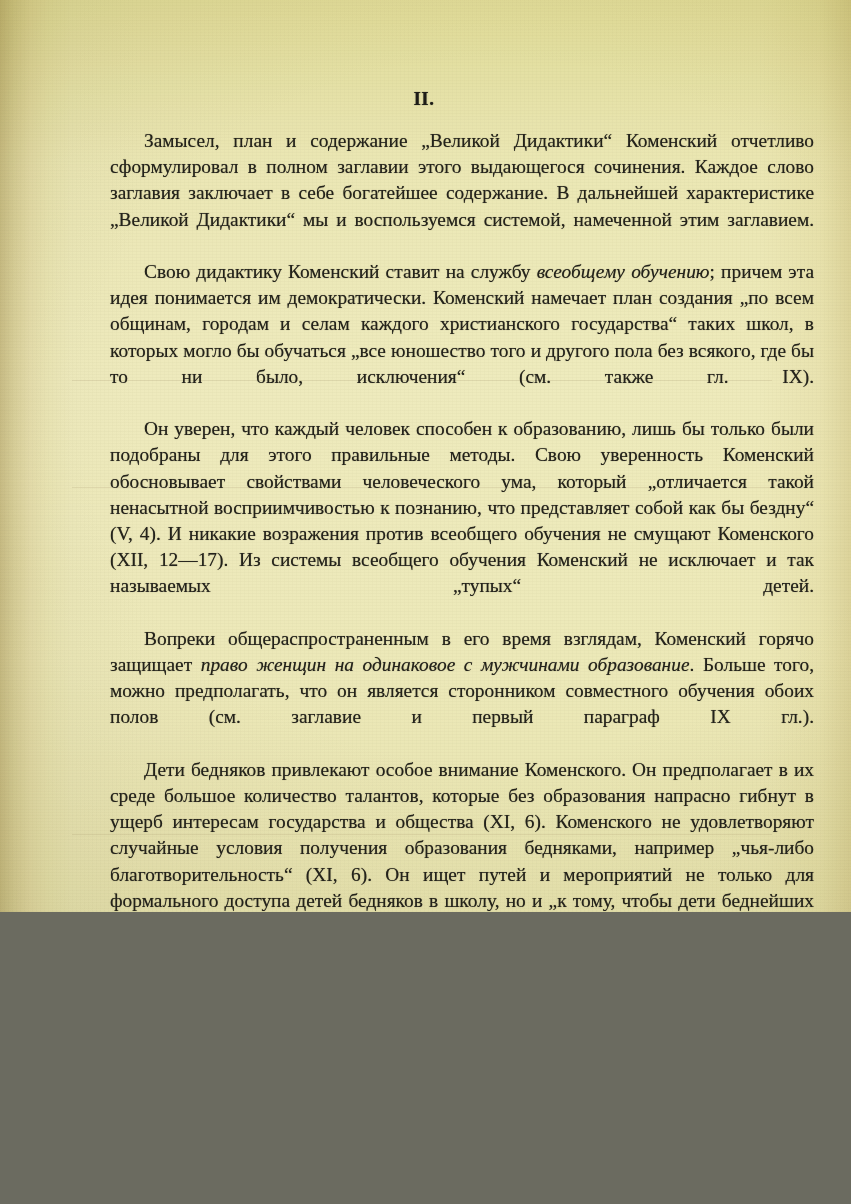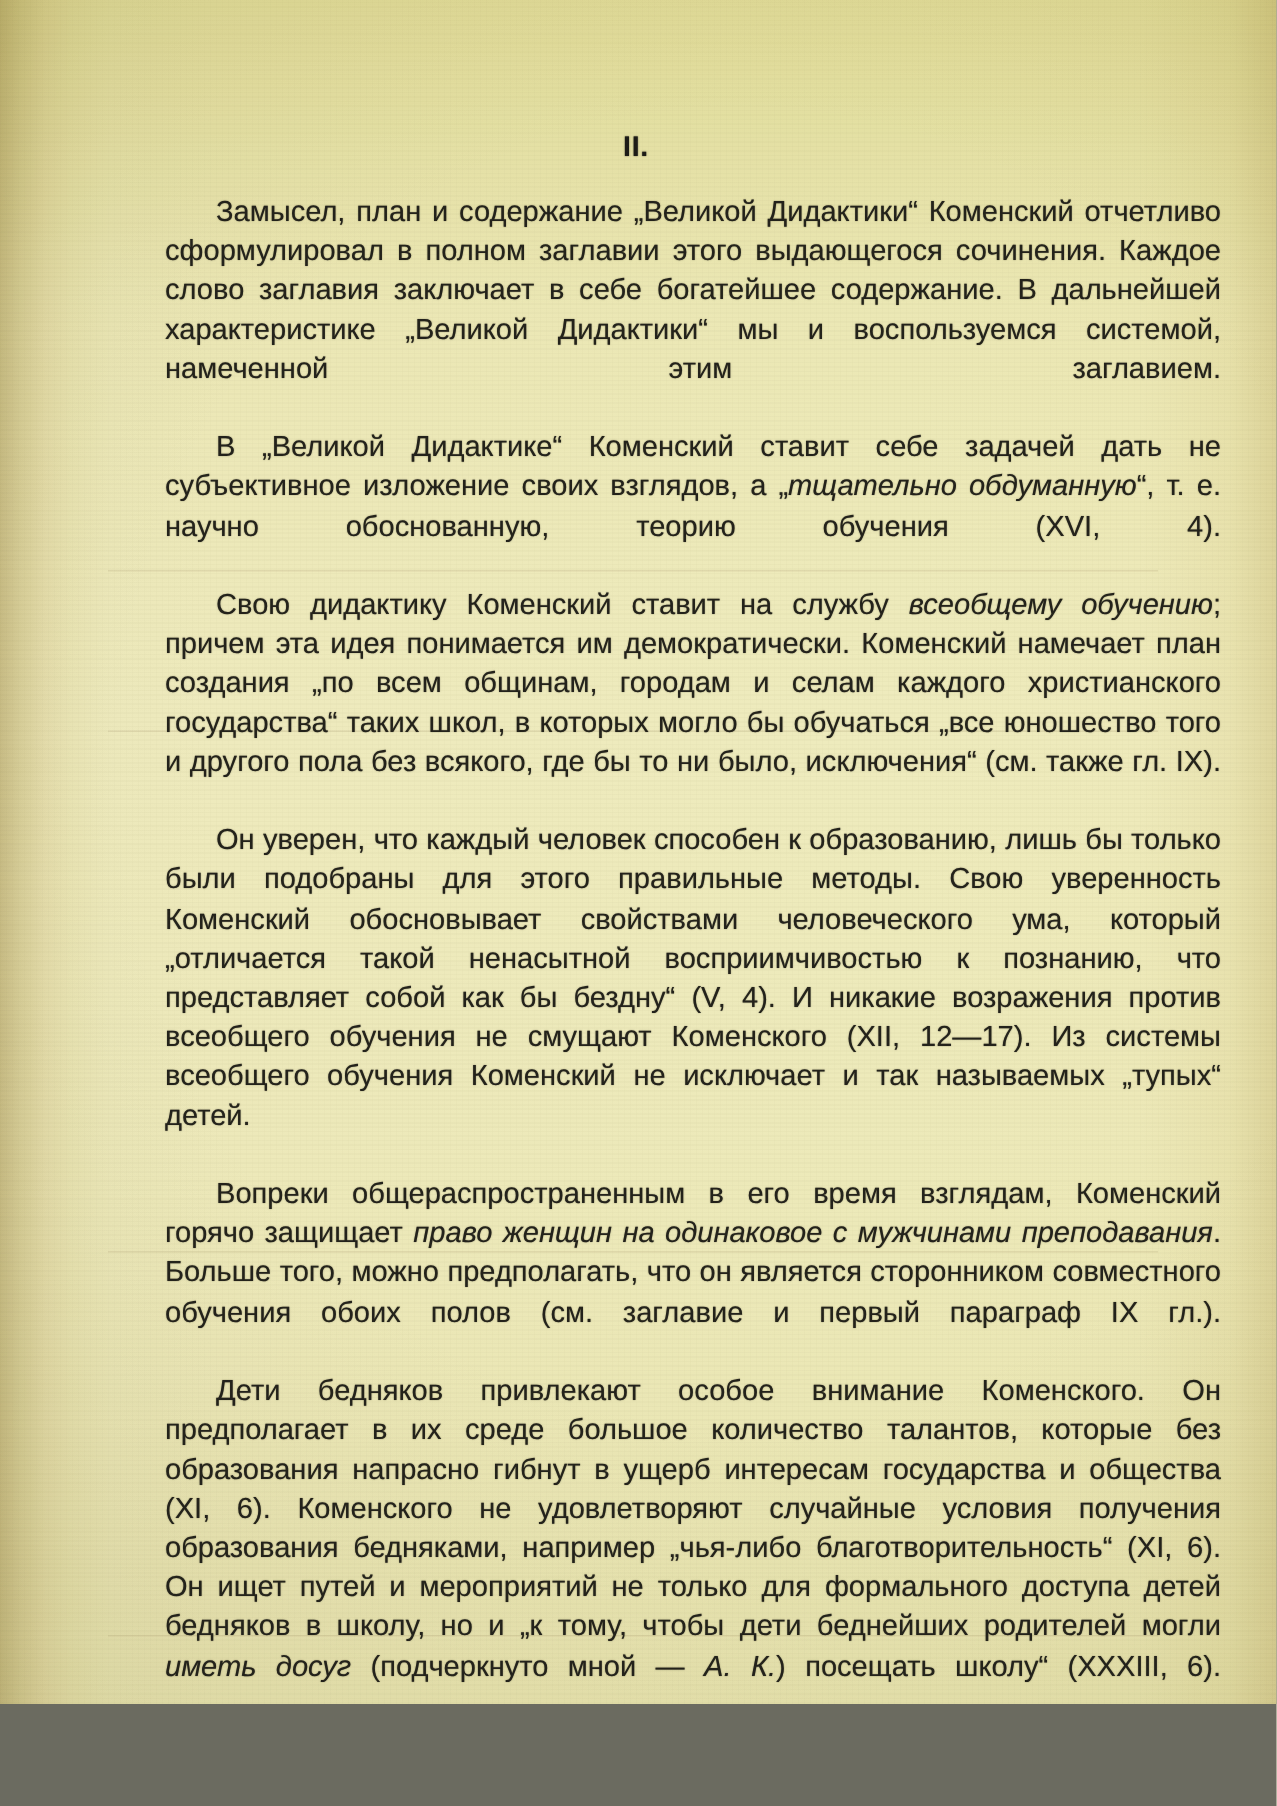--- a/index.html
+++ b/index.html
@@ -5,42 +5,42 @@
 <style>
   html, body {
     margin: 0;
     padding: 0;
     background: #6b6b60;
   }
 
   #page {
     position: relative;
     width: 851px;
-    height: 1136px;
+    height: 912px;
     overflow: hidden;
     background:
       
       radial-gradient(ellipse 120% 95% at 58% 45%,
           rgba(255,255,255,0.00) 40%,
           rgba(120,112,70,0.10) 78%,
           rgba(95,88,52,0.22) 100%),
       
       linear-gradient(to right,
           #c9bd86 0px,
           #d8cf9a 14px,
           #e4dcab 30px,
           #e9e4b4 48px,
           #ecE8bb 72px,
           #eeeabd 140px,
           #eeebbd 600px,
           #eeeabb 760px,
           #e9e3b0 820px,
           #ddd49d 851px),
       #eceab9;
-    font-family: Liberation Sans, sans-serif;
+    font-family: Liberation Serif, serif;
     color: #22211c;
   }
 
   
   #paper-tone {
     position: absolute;
     inset: 0;
     pointer-events: none;
     background:
       linear-gradient(to bottom,
@@ -157,28 +157,27 @@
   <div class="streak" style="left:72px; top:1090px; width:700px;"></div>
 
   <div id="content">
 
     <div class="section-number">II.</div>
 
     <div id="body-text">
 
       <p><span>Замысел, план и содержание „Великой Дидактики“ Коменский отчетливо сформулировал в полном заглавии этого выдающегося сочинения.  Каждое слово заглавия заключает в себе богатейшее содержание. В дальнейшей характеристике „Великой Дидактики“ мы и воспользуемся системой, намеченной этим заглавием.</span></p>
 
-      <p><span>В „Великой Дидактике“ Коменский ставит себе задачей дать не субъективное изложение своих взглядов, а „</span><span class="it">тщательно обдуманную</span><span>“, т. е. научно обоснованную, теорию обучения (XVI, 4).</span></p>
 
 
       <p><span>Свою дидактику Коменский ставит на службу </span><span class="it">всеобщему обучению</span><span>; причем эта идея понимается им демократически. Коменский намечает план создания „по всем общинам, городам и селам каждого христианского государства“ таких школ, в которых могло бы обучаться „все юношество того и другого пола без всякого, где бы то ни было, исключения“ (см. также гл. IX).</span></p>
 
       <p><span>Он уверен, что каждый человек способен к образованию, лишь бы только были подобраны для этого правильные методы. Свою уверенность Коменский обосновывает свойствами человеческого ума, который „отличается такой ненасытной восприимчивостью к познанию, что представляет собой как бы бездну“ (V, 4). И никакие возражения против всеобщего обучения не смущают Коменского (XII, 12—17). Из системы всеобщего обучения Коменский не  исключает и так называемых „тупых“ детей.</span></p>
 
-      <p><span>Вопреки общераспространенным  в его  время взглядам, Коменский горячо защищает </span><span class="it">право женщин на одинаковое с мужчинами преподавания</span><span>. Больше того, можно предполагать, что он является  сторонником совместного  обучения обоих полов (см. заглавие и первый параграф IX гл.).</span></p>
+      <p><span>Вопреки общераспространенным  в его  время взглядам, Коменский горячо защищает </span><span class="it">право женщин на одинаковое с мужчинами образование</span><span>. Больше того, можно предполагать, что он является  сторонником совместного  обучения обоих полов (см. заглавие и первый параграф IX гл.).</span></p>
 
       <p><span>Дети бедняков привлекают особое внимание Коменского. Он предполагает в их среде большое количество талантов, которые без образования напрасно гибнут в ущерб интересам государства и общества (XI, 6). Коменского  не удовлетворяют случайные условия получения образования бедняками, например „чья-либо благотворительность“ (XI, 6). Он ищет путей и мероприятий не только для формального доступа детей бедняков в школу, но и  „к тому, чтобы  дети беднейших родителей могли </span><span class="it">иметь  досуг</span><span> (подчеркнуто мной — </span><span class="it">А. К.</span><span>) посещать школу“ (XXXIII, 6).</span></p>
 
     </div>
 
     <div class="page-number">39</div>
 
   </div>
 
   <div id="grain"></div>

